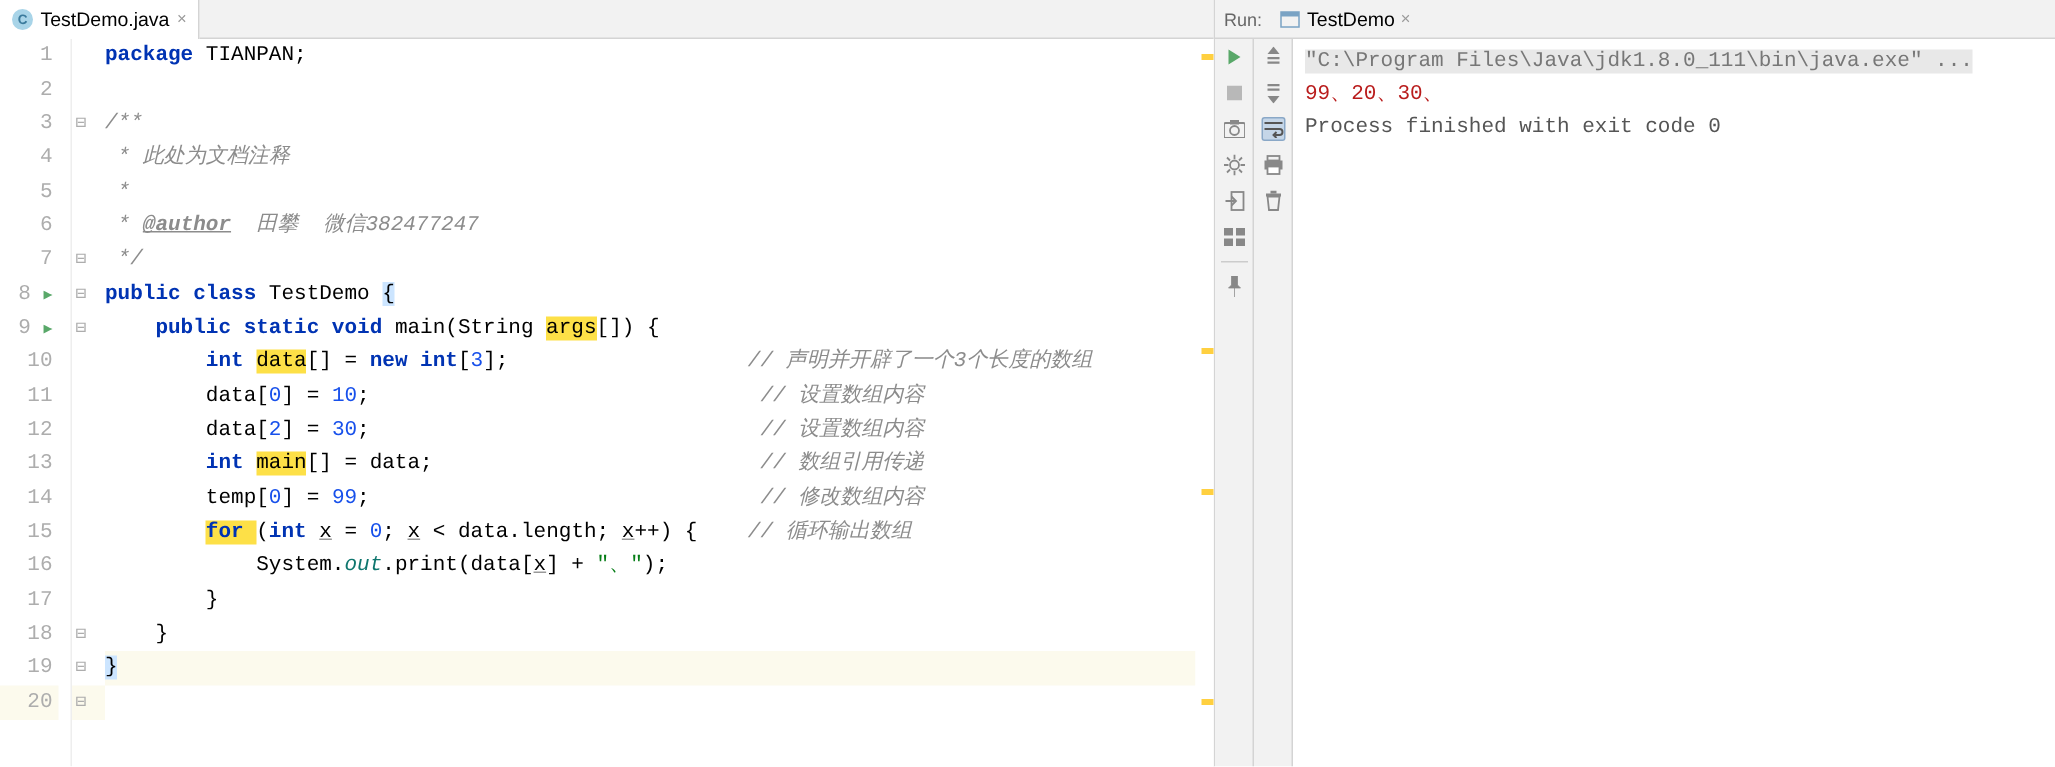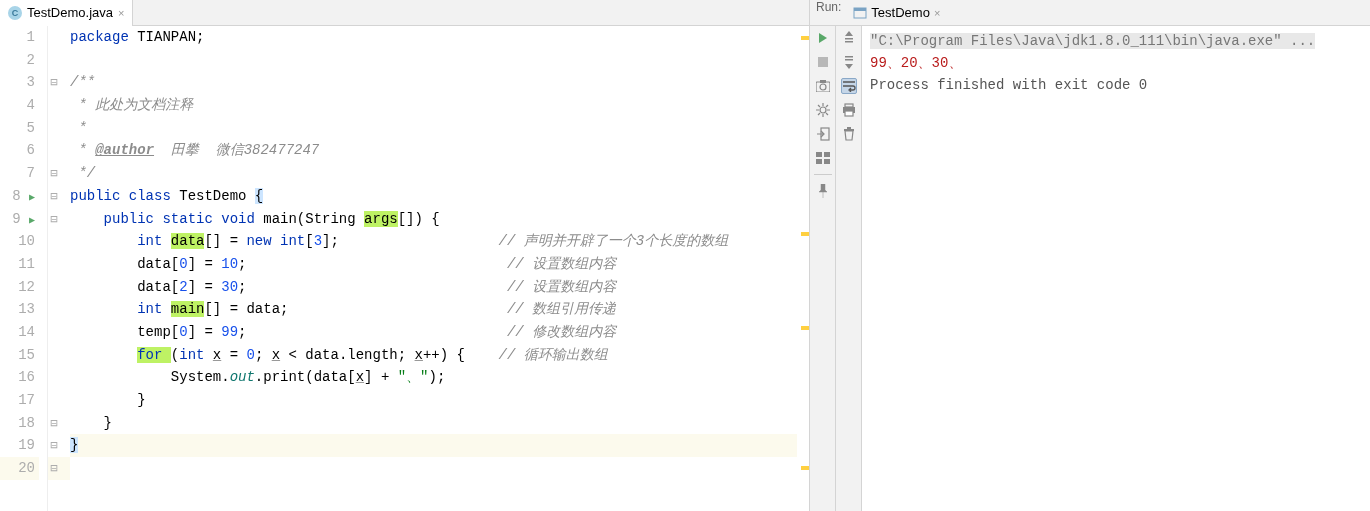--- a/index.html
+++ b/index.html
@@ -12,34 +12,34 @@
 .tab-icon { width: 14px; height: 14px; border-radius: 50%; background: #a8d4e8; display: inline-flex; align-items: center; justify-content: center; font-size: 9px; color: #3a7a9c; font-weight: bold; }
 .tab-close { color: #999; cursor: pointer; font-size: 11px; }
 .editor-body { flex: 1; display: flex; background: #fff; font-family: "Consolas", "Courier New", monospace; font-size: 14px; position: relative; }
 .gutter { width: 48px; background: #fff; color: #adadad; text-align: right; padding-right: 8px; border-right: 1px solid #eee; }
 .gutter-extra { width: 22px; position: relative; }
 .code-area { flex: 1; position: relative; }
 .line { height: 22.7px; line-height: 22.7px; white-space: pre; }
 .gutter .line { padding-right: 4px; }
 .run-arrow { color: #59a869; font-size: 10px; }
 .fold { color: #adadad; font-size: 12px; display: inline-block; width: 12px; text-align: center; }
-.kw { color: #0033b3; font-weight: normal; }
-.hl { background: #bef264; }
+.kw { color: #0033b3; font-weight: bold; }
+.hl { background: #fde047; }
 .num { color: #1750eb; }
 .str { color: #067d17; }
 .comment { color: #8c8c8c; font-style: italic; }
 .doccomment { color: #8c8c8c; font-style: italic; }
 .doctag { color: #8c8c8c; font-style: italic; text-decoration: underline; font-weight: bold; text-align: right; }
 .field { color: #0f766e; font-style: italic; }
 .underline { text-decoration: underline; text-decoration-style: solid; text-decoration-color: #999; }
 .current-line { background: #fcfaed; }
 .caret-highlight { background: #cce5ff; }
 .warn-stripe { position: absolute; right: 0; width: 8px; height: 4px; background: #ffd040; }
 .marker-bar { width: 12px; background: #fff; position: relative; }
-.run-header { height: 26px; background: #f2f2f2; border-bottom: 1px solid #d4d4d4; display: flex; padding: 0 6px; gap: 8px; }
+.run-header { height: 26px; background: #f2f2f2; border-bottom: 1px solid #d4d4d4; display: flex; align-items: center; padding: 0 6px; gap: 8px; }
 .run-label { color: #666; font-size: 12px; }
 .run-tab { display: inline-flex; align-items: center; gap: 4px; padding: 0 4px; }
 .run-body { flex: 1; display: flex; }
 .run-toolbar-left { width: 26px; background: #f2f2f2; border-right: 1px solid #d4d4d4; display: flex; flex-direction: column; align-items: center; padding-top: 4px; gap: 8px; }
 .run-toolbar-right { width: 26px; background: #f2f2f2; border-right: 1px solid #d4d4d4; display: flex; flex-direction: column; align-items: center; padding-top: 4px; gap: 8px; }
 .tool-icon { width: 16px; height: 16px; display: flex; align-items: center; justify-content: center; color: #6e6e6e; cursor: pointer; }
 .tool-icon.active { background: #c5d6e8; border: 1px solid #8aa8c7; border-radius: 2px; }
 .console { flex: 1; padding: 4px 8px; font-family: "Consolas", "Courier New", monospace; font-size: 14px; }
 .console-line { line-height: 22px; white-space: pre; }
 .cmd { background: #e8e8e8; color: #777; }

